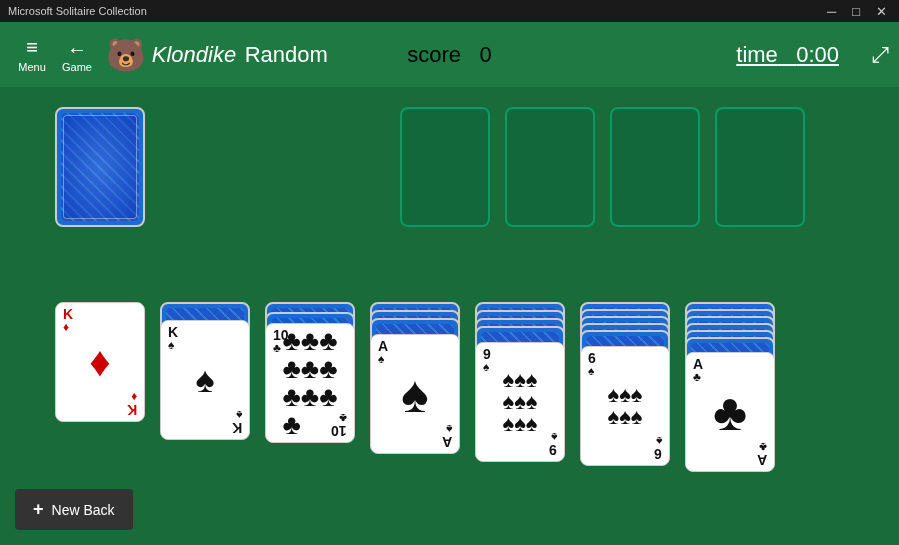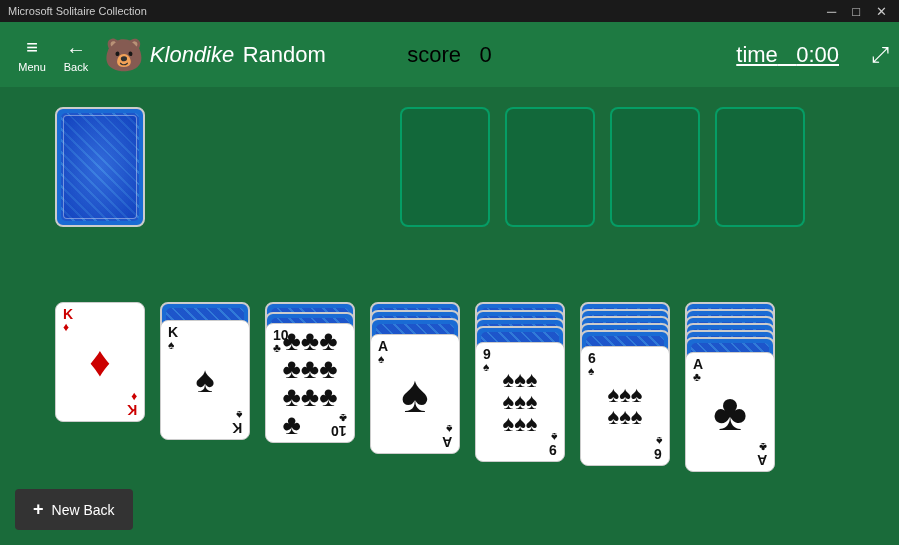--- a/index.html
+++ b/index.html
@@ -252,21 +252,21 @@
   </div>
 </div>
 
 <div class="header">
   <button class="header-btn">
     <span class="icon">≡</span>
     <span>Menu</span>
   </button>
   <button class="header-btn back-btn">
     <span class="icon">←</span>
-    <span>Back</span>
+    <span>Game</span>
   </button>
   <span style="font-size:32px; margin:0 6px;">🐻</span>
   <span class="game-title">Klondike</span>&nbsp;
   <span class="game-mode">Random</span>
 
   <div class="score-area">
     <span>score</span>
     &nbsp;
     <span>0</span>
   </div>

